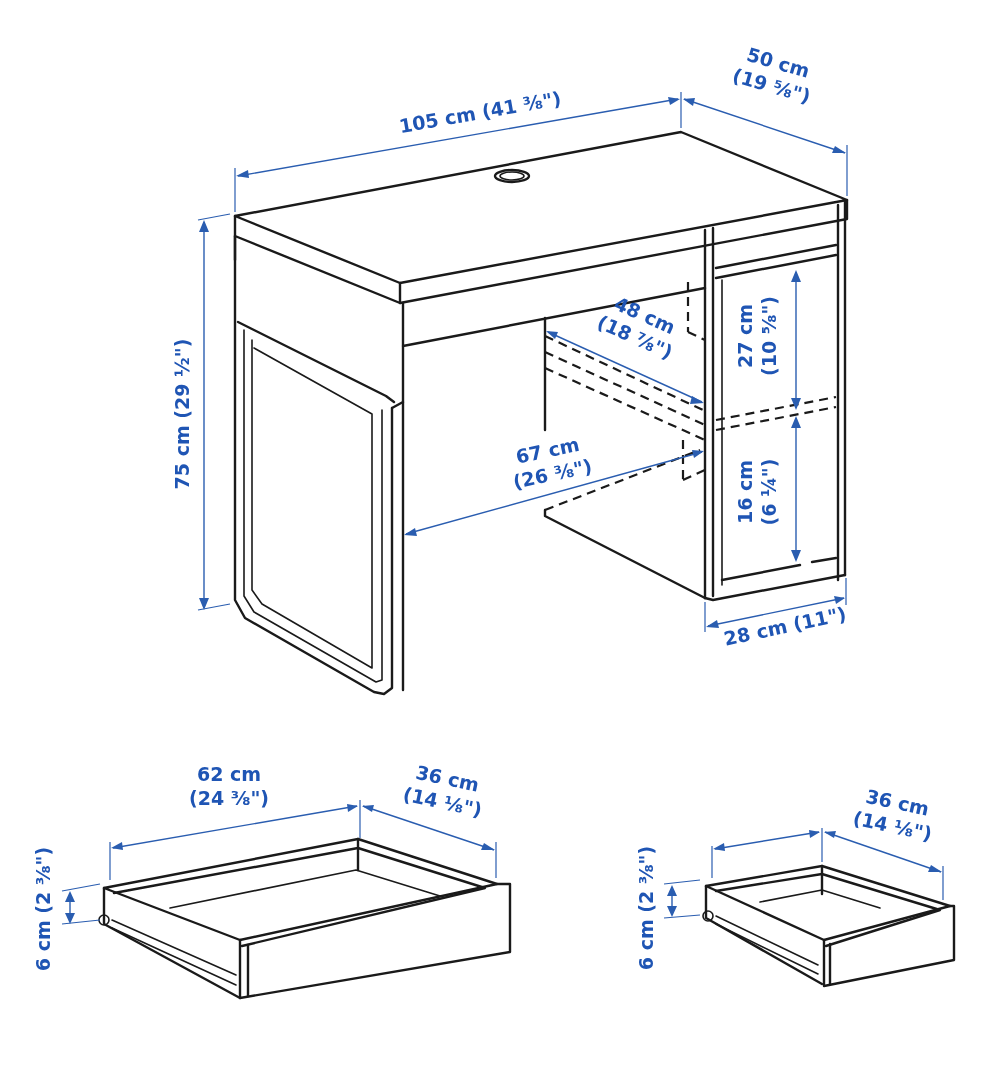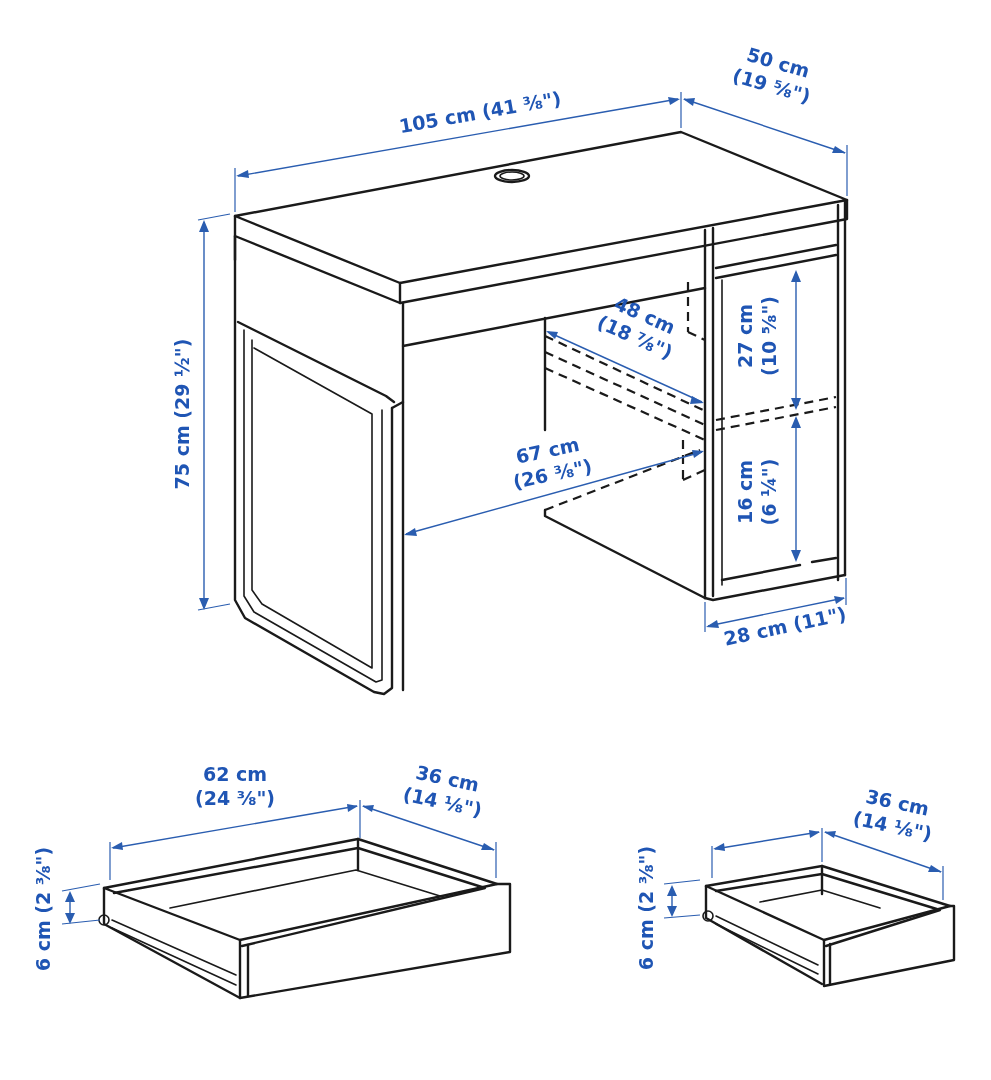--- a/index.html
+++ b/index.html
@@ -208,21 +208,21 @@
   <div class="lbl" style="left:702px; top:468px; width:110px; transform: rotate(-90deg);">
     <span class="l1">16 cm</span>
     <span class="l2">(6 ¼")</span>
   </div>
 
   <div class="lbl" style="left:715px; top:614px; width:140px; transform: rotate(-12deg);">
     <span>28 cm</span> 
     <span>(11")</span>
   </div>
 
-  <div class="lbl" style="left:180px; top:762px; width:110px;">
+  <div class="lbl" style="left:174px; top:762px; width:110px;">
     <span class="l1">62 cm</span>
     <span class="l2">(24 ⅜")</span>
   </div>
 
   <div class="lbl" style="left:390px; top:766px; width:110px; transform: rotate(12deg);">
     <span class="l1">36 cm</span>
     <span class="l2">(14 ⅛")</span>
   </div>
 
   <div class="lbl" style="left:-22px; top:897px; width:130px; transform: rotate(-90deg);">

